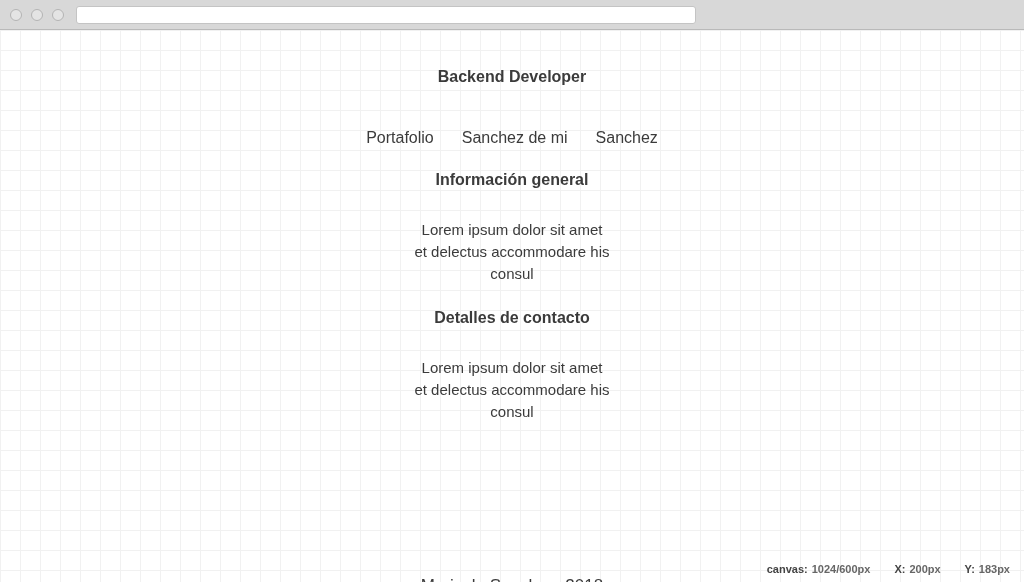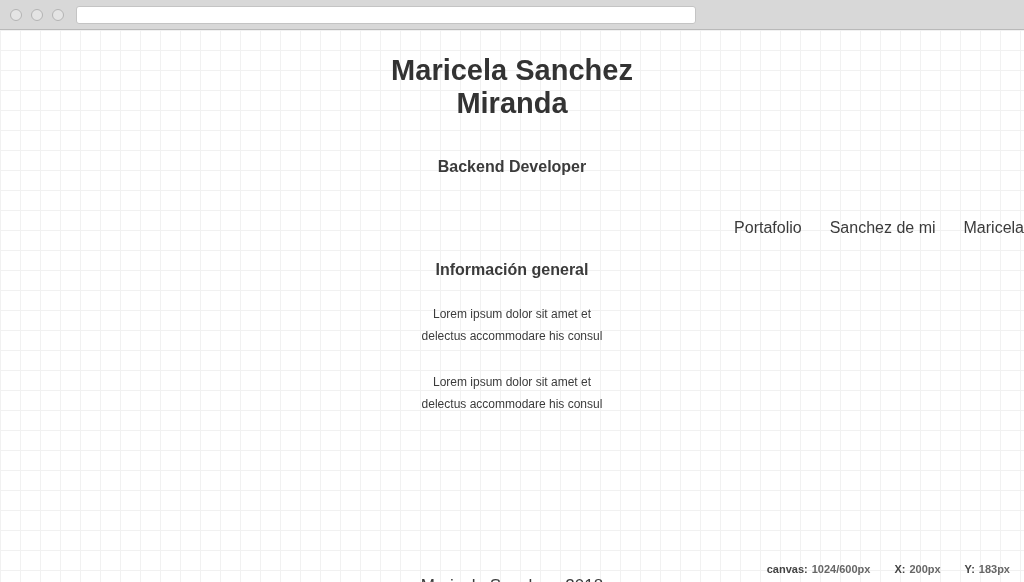--- a/index.html
+++ b/index.html
@@ -97,43 +97,43 @@
   .site-subtitle {
     margin: 16px;
     padding-top: 22px;
     font-size: 16px;
     font-weight: bold;
     color: #3b3b3b;
   }
   .nav {
     padding-top: 27px;
     display: flex;
-    justify-content: flex-end;
+    justify-content: center;
     gap: 28px;
     font-size: 16px;
     color: #3b3b3b;
   }
   .nav a {
     color: #3b3b3b;
     text-decoration: none;
   }
 
   .section {
     margin-top: 24px;
   }
   .section-heading {
     margin: 12px;
     font-size: 16px;
     font-weight: bold;
     color: #3b3b3b;
   }
   .section-body {
-    margin: 24px auto 0 auto;
+    margin: 30px auto 0 auto;
     width: 196px;
-    font-size: 12px;
+    font-size: 15px;
     line-height: 22px;
     color: #3b3b3b;
   }
 
   .footer {
     position: absolute;
     top: 546px;
     left: 0;
     width: 1024px;
     text-align: center;
@@ -180,36 +180,36 @@
     <span class="dot"></span>
     <span class="dot"></span>
   </div>
   <div class="url-bar" title=""></div>
 </div>
 
 <div class="canvas">
 
   <div class="page">
 
-    <h1 class="site-title">Maricela Sanchez Miranda</h1>
 
     <div class="site-subtitle">Backend Developer</div>
 
     <nav class="nav">
       <a href="#">Portafolio</a>
       <a href="#">Sanchez de mi</a>
-      <a href="#">Maricela</a>
+      <a href="#">Sanchez</a>
     </nav>
 
     <section class="section">
       <h2 class="section-heading">Información general</h2>
       <p class="section-body">Lorem ipsum dolor sit amet et delectus accommodare his consul</p>
     </section>
 
     <section class="section">
+      <h2 class="section-heading">Detalles de contacto</h2>
       <p class="section-body">Lorem ipsum dolor sit amet et delectus accommodare his consul</p>
     </section>
 
   </div>
 
   <div class="footer">Maricela Sanchez. 2018</div>
 
   <div class="status-bar">
     <div class="status-item">
       <span class="status-key">canvas:</span>

